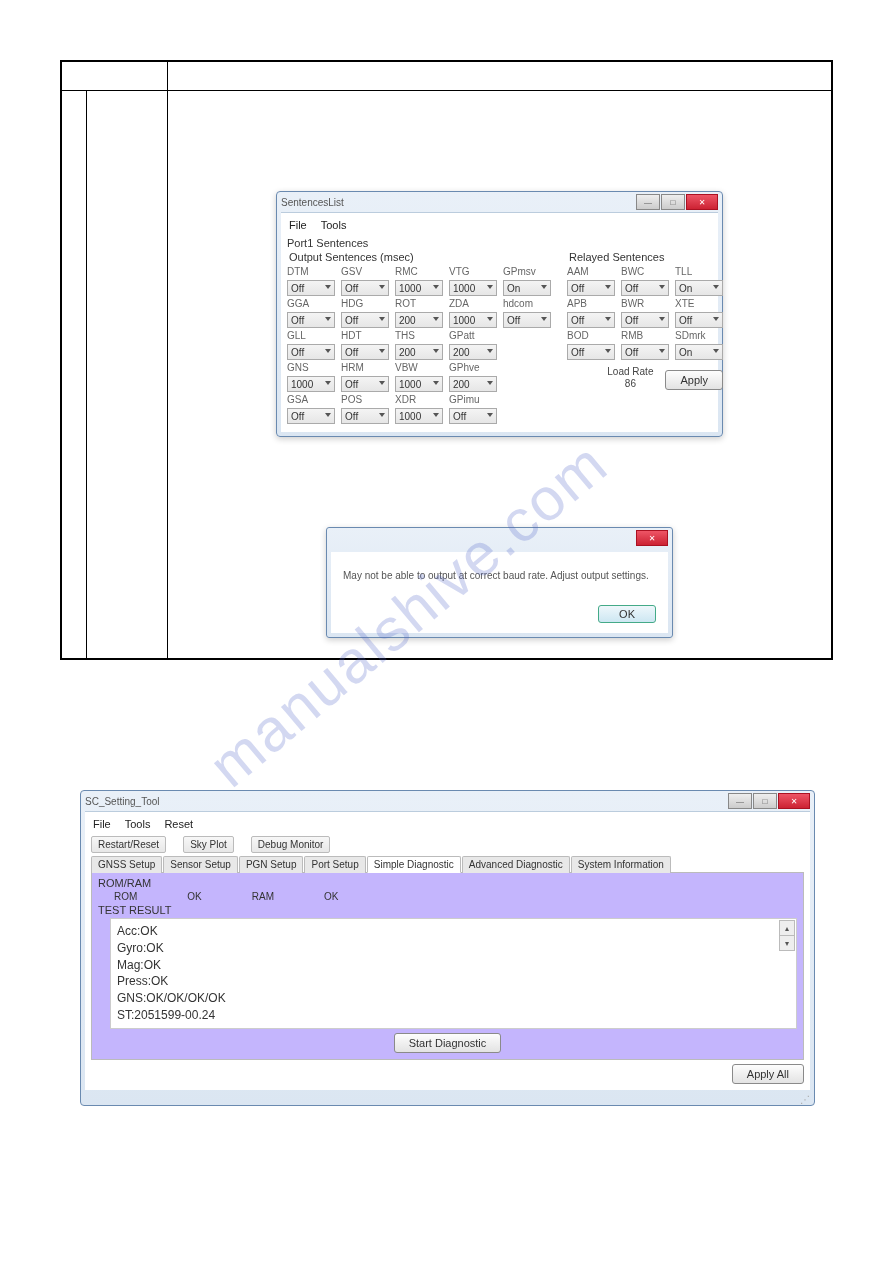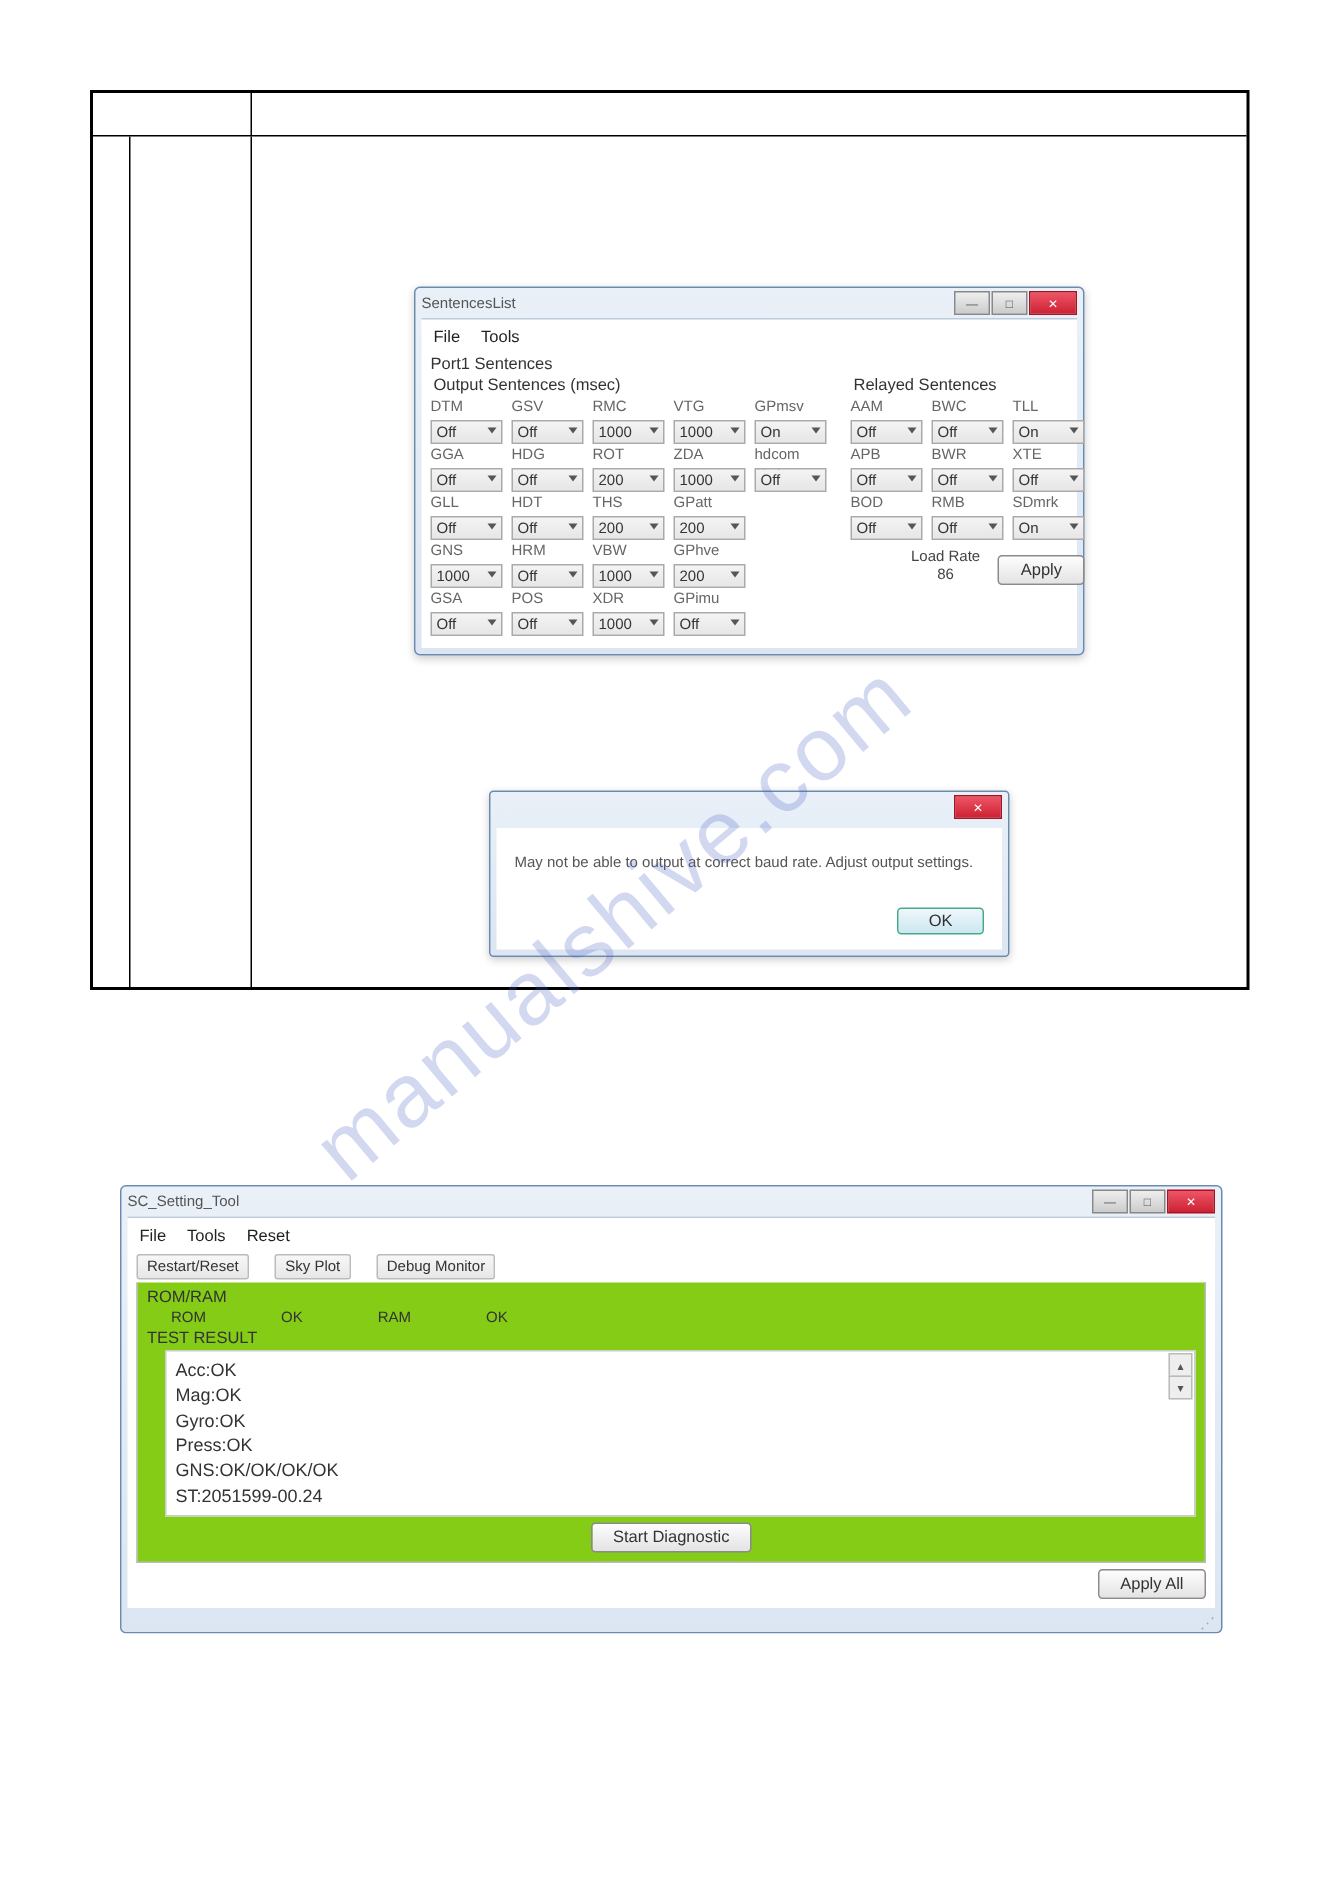--- a/index.html
+++ b/index.html
@@ -147,21 +147,21 @@
     padding: 2px 6px;
     font-size: 10px;
     margin-right: 1px;
     border-radius: 2px 2px 0 0;
     position:relative; top:1px;
   }
   .tab.active { background:#fff; border-bottom: 1px solid #fff; }
   .panel {
     border: 1px solid #bbb;
     border-top:none;
-    background:#84cc16;
+    background:#c4b5fd;
     padding: 4px 6px 6px 6px;
   }
   .rr-row { display:flex; gap: 50px; padding: 2px 0 2px 16px; font-size:10px; }
   .rr-row .lab { color:#333; }
   .test-box {
     border: 1px solid #ccc;
     background:#fff;
     padding: 4px 6px;
     margin: 2px 0 4px 12px;
     position: relative;
@@ -359,36 +359,45 @@
       <div class="menubar">
         <span>File</span>
         <span>Tools</span>
         <span>Reset</span>
       </div>
       <div class="toolbar-row" id="toolbar-row">
             <div class="tbtn">Restart/Reset</div>
             <div class="tbtn">Sky Plot</div>
             <div class="tbtn">Debug Monitor</div>
           </div>
+      <div class="tabs-row" id="tabs-row">
+            <div class="tab">GNSS Setup</div>
+            <div class="tab">Sensor Setup</div>
+            <div class="tab">PGN Setup</div>
+            <div class="tab">Port Setup</div>
+            <div class="tab active">Simple Diagnostic</div>
+            <div class="tab">Advanced Diagnostic</div>
+            <div class="tab">System Information</div>
+          </div>
       <div class="panel">
         <div>ROM/RAM</div>
         <div class="rr-row">
           <span class="lab">ROM</span>
           <span>OK</span>
           <span class="lab">RAM</span>
           <span>OK</span>
         </div>
         <div>TEST RESULT</div>
         <div class="test-box">
           <div class="scroll-up">▴</div>
           <div class="scroll-down">▾</div>
           <div id="test-lines">
                 <div class="test-line">Acc:OK</div>
+                <div class="test-line">Gyro:OK</div>
                 <div class="test-line">Mag:OK</div>
-                <div class="test-line">Gyro:OK</div>
                 <div class="test-line">Press:OK</div>
                 <div class="test-line">GNS:OK/OK/OK/OK</div>
                 <div class="test-line">ST:2051599-00.24</div>
               </div>
         </div>
         <div class="start-row">
           <div class="btn">Start Diagnostic</div>
         </div>
       </div>
       <div class="applyall-row">

